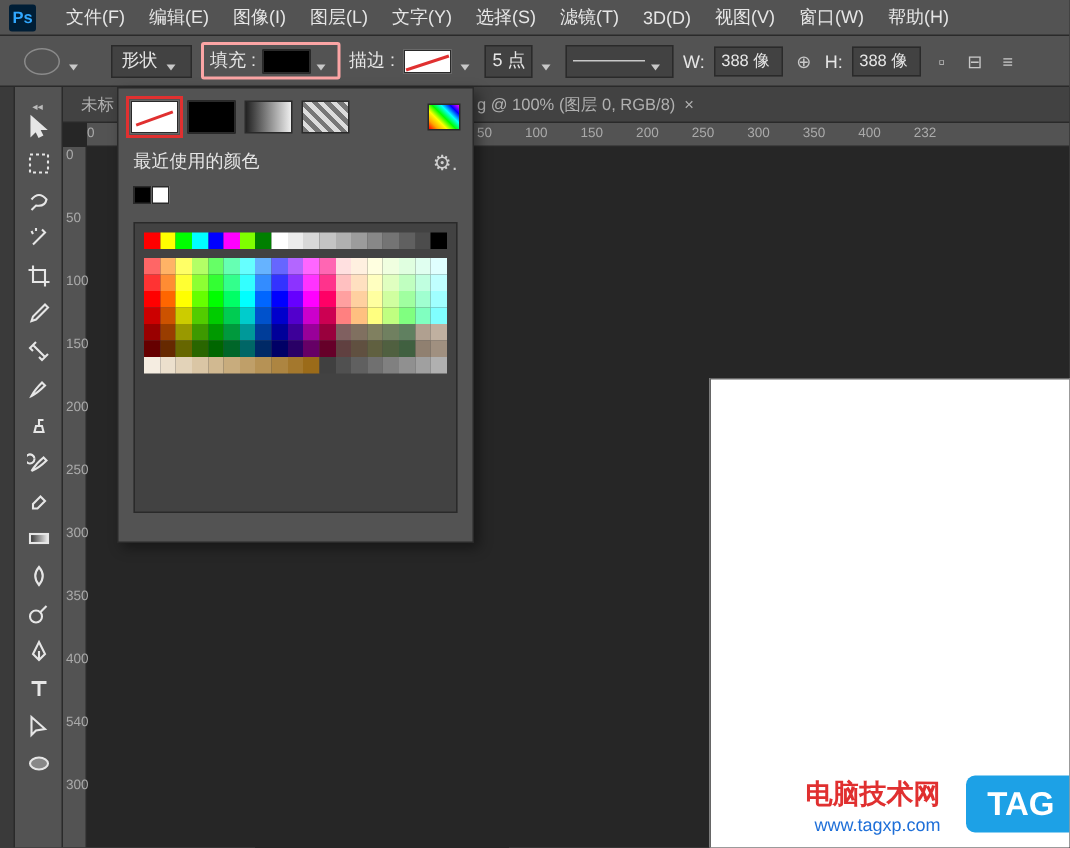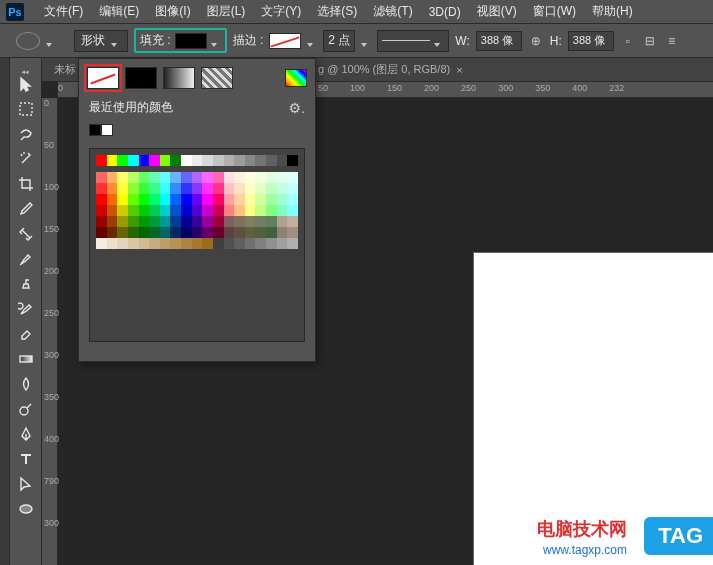--- a/index.html
+++ b/index.html
@@ -6,21 +6,21 @@
 body { background: #535353; width: 713px; height: 565px; overflow: hidden; position: relative; }
 .menubar { background: #535353; height: 24px; display: flex; align-items: center; padding-left: 6px; color: #e6e6e6; font-size: 12px; border-bottom: 1px solid #2a2a2a; }
 .ps-logo { width: 18px; height: 18px; background: #001e36; color: #31a8ff; font-weight: bold; font-size: 11px; display: flex; align-items: center; justify-content: center; border-radius: 2px; margin-right: 12px; }
 .menu-item { padding: 0 8px; cursor: pointer; }
 .optbar { background: #535353; height: 34px; display: flex; align-items: center; padding: 0 10px 0 16px; color: #e6e6e6; font-size: 12px; border-bottom: 1px solid #2a2a2a; gap: 6px; }
 .ellipse-icon { width: 24px; height: 18px; border: 1px solid #8a8a8a; border-radius: 50%; }
 .dd-arrow { width: 10px; height: 10px; display: inline-block; }
 .dd-arrow::after { content: ""; display: inline-block; border-left: 3px solid transparent; border-right: 3px solid transparent; border-top: 4px solid #c8c8c8; }
 .shape-dd { display: flex; align-items: center; background: #424242; border: 1px solid #2a2a2a; padding: 2px 6px; height: 22px; gap: 6px; }
 .fill-group { display: flex; align-items: center; gap: 4px; }
-.hl-red { border: 2px solid #14b8a6; padding: 2px 4px; border-radius: 2px; }
+.hl-red { border: 2px solid #fca5a5; padding: 2px 4px; border-radius: 2px; }
 .swatch { width: 32px; height: 16px; border: 1px solid #2a2a2a; display: inline-block; }
 .swatch-black { background: #000; }
 .swatch-none { background: #fff; position: relative; }
 .swatch-none::after { content: ""; position: absolute; left: 0; right: 0; top: 50%; height: 2px; background: #e03030; transform: rotate(-18deg); }
 .num-dd { display: flex; align-items: center; background: #424242; border: 1px solid #2a2a2a; height: 22px; padding: 0 4px; gap: 4px; }
 .line-sample { width: 48px; height: 1px; background: #c8c8c8; }
 .wh-lbl { color: #e6e6e6; }
 .wh-inp { background: #424242; border: 1px solid #2a2a2a; width: 46px; height: 20px; color: #e6e6e6; font-size: 11px; padding: 0 4px; display: inline-flex; align-items: center; }
 .link-icn, .opt-icn { width: 16px; height: 16px; display: inline-flex; align-items: center; justify-content: center; color: #c8c8c8; }
 .workspace { display: flex; height: calc(565px - 58px); }
@@ -90,21 +90,21 @@
     <span class="fill-group">
       <span>填充 :</span>
       <span class="swatch swatch-black"></span>
       <span class="dd-arrow"></span>
     </span>
   </span>
   <span>描边 :</span>
   <span class="swatch swatch-none"></span>
   <span class="dd-arrow"></span>
   <div class="num-dd">
-    <span>2 点</span>
+    <span>5 点</span>
   </div>
   <span class="dd-arrow"></span>
   <div class="num-dd">
     <span class="line-sample"></span>
     <span class="dd-arrow"></span>
   </div>
   <span class="wh-lbl">W:</span>
   <span class="wh-inp">388 像</span>
   <span class="link-icn">⊕</span>
   <span class="wh-lbl">H:</span>
@@ -233,21 +233,21 @@
     <div class="rulerv" id="rulerv">
         <span style="top: 0px;">0</span>
         <span style="top: 42px;">50</span>
         <span style="top: 84px;">100</span>
         <span style="top: 126px;">150</span>
         <span style="top: 168px;">200</span>
         <span style="top: 210px;">250</span>
         <span style="top: 252px;">300</span>
         <span style="top: 294px;">350</span>
         <span style="top: 336px;">400</span>
-        <span style="top: 378px;">790</span>
+        <span style="top: 378px;">540</span>
         <span style="top: 420px;">300</span>
       </div>
     <div class="canvas"></div>
   </div>
 </div>
 
 <div style="position:absolute; left:318px; top:62px; color:#b0b0b0; font-size:11px; z-index:40; display:flex; align-items:center; gap:6px;">
   <span>g @ 100% (图层 0, RGB/8)</span>
   <span class="tabclose">×</span>
 </div>

